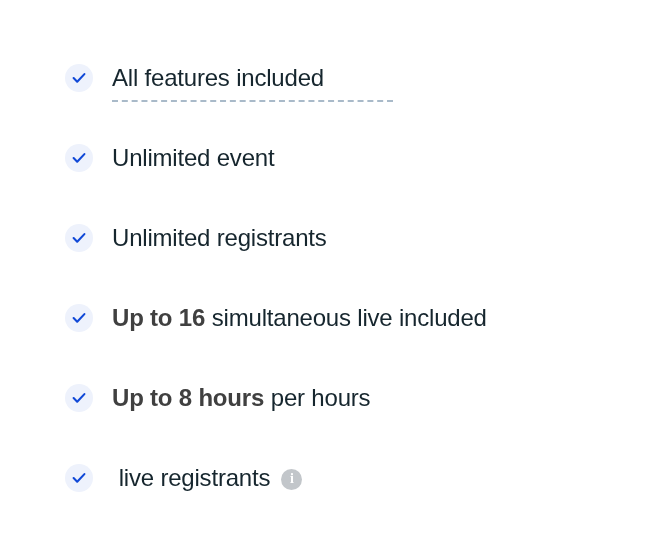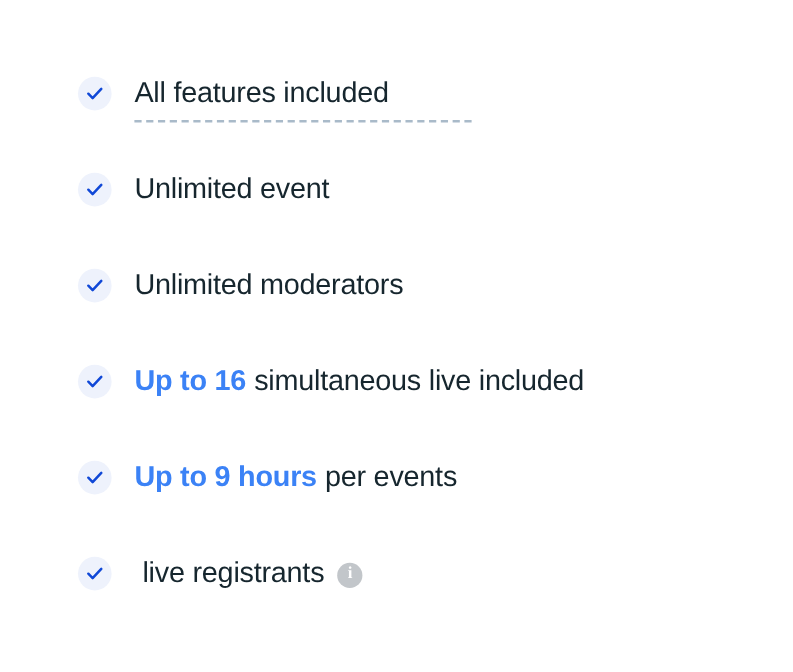--- a/index.html
+++ b/index.html
@@ -62,21 +62,21 @@
     color: #16262e;
     letter-spacing: -0.2px;
     white-space: nowrap;
     font-weight: 400;
     display: flex;
     align-items: center;
   }
 
   .feature-text .em {
     font-weight: 700;
-    color: #3b82f6;
+    color: #404040;
   }
   .feature-text .rest {
     font-weight: 400;
   }
   .feature-text .sp {
     width: 0.28em;
     display: inline-block;
   }
 
   .dashed-rule {
@@ -138,21 +138,21 @@
     </span>
   </li>
 
   <li class="feature-row r2">
     <span class="check-badge">
       <svg width="18" height="18" viewBox="0 0 18 18" aria-hidden="true">
         <path d="M3.6 9.1 L7.2 12.7 L14.4 5.1" fill="none" stroke="#1048d7" stroke-width="2.1" stroke-linecap="round" stroke-linejoin="round"></path>
       </svg>
     </span>
     <span class="feature-text">
-      <span class="rest">Unlimited moderators</span>
+      <span class="rest">Unlimited registrants</span>
     </span>
   </li>
 
   <li class="feature-row r3">
     <span class="check-badge">
       <svg width="18" height="18" viewBox="0 0 18 18" aria-hidden="true">
         <path d="M3.6 9.1 L7.2 12.7 L14.4 5.1" fill="none" stroke="#1048d7" stroke-width="2.1" stroke-linecap="round" stroke-linejoin="round"></path>
       </svg>
     </span>
     <span class="feature-text">
@@ -162,23 +162,23 @@
     </span>
   </li>
 
   <li class="feature-row r4">
     <span class="check-badge">
       <svg width="18" height="18" viewBox="0 0 18 18" aria-hidden="true">
         <path d="M3.6 9.1 L7.2 12.7 L14.4 5.1" fill="none" stroke="#1048d7" stroke-width="2.1" stroke-linecap="round" stroke-linejoin="round"></path>
       </svg>
     </span>
     <span class="feature-text">
-      <span class="em">Up to 9 hours</span>
+      <span class="em">Up to 8 hours</span>
       <span class="sp"></span>
-      <span class="rest">per events</span>
+      <span class="rest">per hours</span>
     </span>
   </li>
 
   <li class="feature-row r5">
     <span class="check-badge">
       <svg width="18" height="18" viewBox="0 0 18 18" aria-hidden="true">
         <path d="M3.6 9.1 L7.2 12.7 L14.4 5.1" fill="none" stroke="#1048d7" stroke-width="2.1" stroke-linecap="round" stroke-linejoin="round"></path>
       </svg>
     </span>
     <span class="feature-text">

